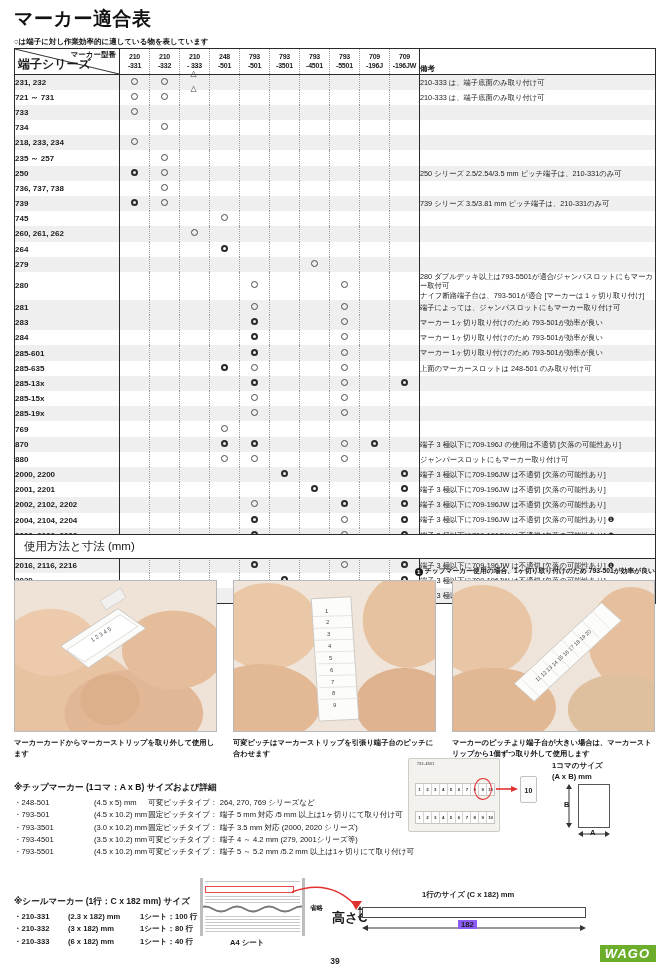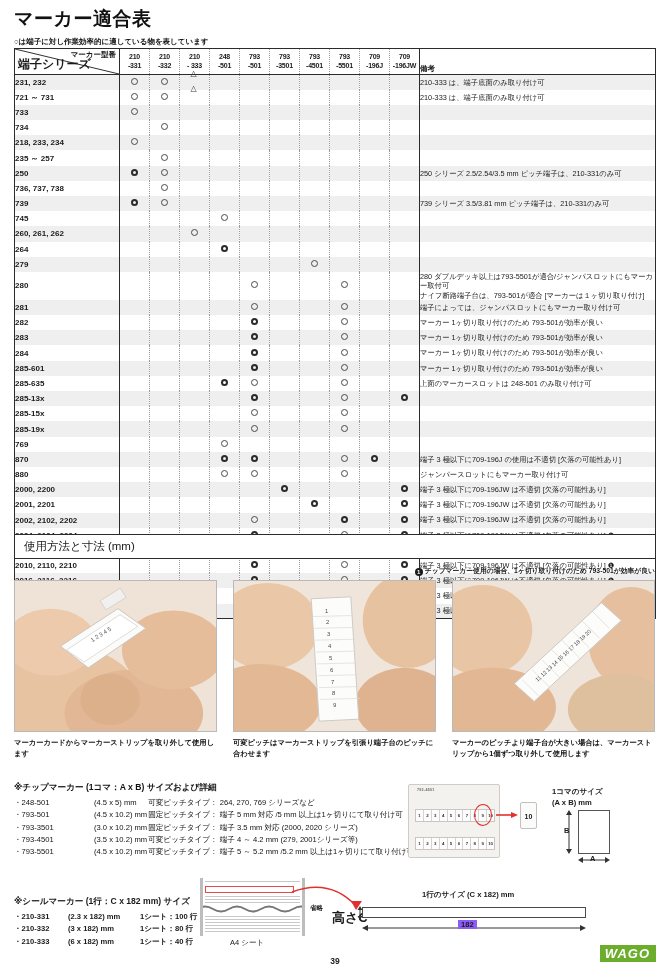--- a/index.html
+++ b/index.html
@@ -264,21 +264,21 @@
     white-space: nowrap;
     font-weight: bold;
   }
   .seal-row .s1 { width: 54px; }
   .seal-row .s2 { width: 72px; }
   .seal-row .s3 { }
 
   
   #chip-diagram {
     position: absolute;
-    left: 408px; top: 782px;
+    left: 408px; top: 756px;
     width: 248px; height: 82px; padding-left: 8px;
   }
   .card-body {
     position: absolute;
     left: 0; top: 2px;
     width: 92px; height: 74px;
     background: #f4f2ef;
     border: 1px solid #cfcbc6;
     border-radius: 2px;
   }
@@ -400,21 +400,21 @@
   }
   .a4 .wave {
     position: absolute;
     left: -6px; top: 26px;
     width: 118px; height: 10px;
   }
   .a4-label {
     position: absolute;
     left: 30px; top: 60px;
     font-size: 7.5px;
-    font-weight: normal;
+    font-weight: bold;
   }
   .omit-label {
     position: absolute;
     left: 110px; top: 26px;
     font-size: 6.5px;
     font-weight: bold;
   }
   .height-c-label {
     position: absolute;
     left: 132px; top: 31px;
@@ -730,34 +730,20 @@
           <td class="cell"></td>
           <td class="cell"></td>
           <td class="cell"></td>
           <td class="cell"><span class="mk-o"></span></td>
           <td class="cell"></td>
           <td class="cell"></td>
           <td class="cell"><span class="mk-o"></span></td>
           <td class="cell"></td>
           <td class="cell last"></td>
           <td class="remarks">端子によっては、ジャンパスロットにもマーカー取り付け可</td>
-        </tr>
-        <tr class="drow">
-          <td class="series">282</td>
-          <td class="cell"></td>
-          <td class="cell"></td>
-          <td class="cell"></td>
-          <td class="cell"></td>
-          <td class="cell"><span class="mk-oo"></span></td>
-          <td class="cell"></td>
-          <td class="cell"></td>
-          <td class="cell"><span class="mk-o"></span></td>
-          <td class="cell"></td>
-          <td class="cell last"></td>
-          <td class="remarks">マーカー 1ヶ切り取り付けのため 793-501が効率が良い</td>
         </tr>
         <tr class="drow alt">
           <td class="series">283</td>
           <td class="cell"></td>
           <td class="cell"></td>
           <td class="cell"></td>
           <td class="cell"></td>
           <td class="cell"><span class="mk-oo"></span></td>
           <td class="cell"></td>
           <td class="cell"></td>

